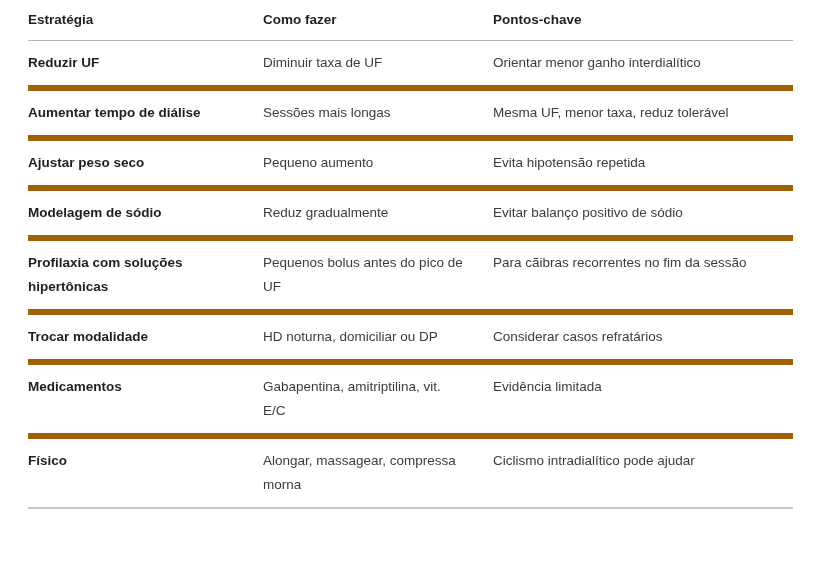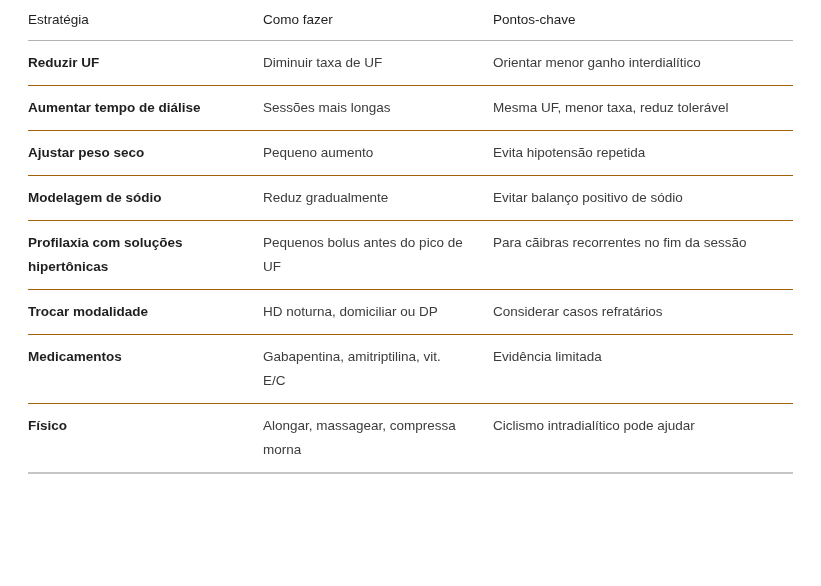--- a/index.html
+++ b/index.html
@@ -29,33 +29,33 @@
     table-layout: fixed;
     width: 765px;
     font-size: 13.5px;
     color: #3c3c3c;
   }
   col.c1 { width: 235px; }
   col.c2 { width: 230px; }
   col.c3 { width: 300px; }
   thead th {
     text-align: left;
-    font-weight: 400;
+    font-weight: 700;
     color: #1f1f1f;
     font-size: 13.5px;
     padding: 6px 30px 12px 0;
     border-bottom: 1px solid #b3b3b3;
     line-height: 16px;
   }
   tbody th, tbody td {
     text-align: left;
     vertical-align: top;
     padding: 10px 30px 10px 0;
     line-height: 24px;
-    border-bottom: 1px solid #a16207;
+    border-bottom: 6px solid #a16207;
     font-weight: 400;
   }
   tbody th.strategy {
     font-weight: 700;
     color: #1f1f1f;
   }
   tbody tr:last-child th,
   tbody tr:last-child td {
     border-bottom: 2px solid #c6c6c6;
   }

